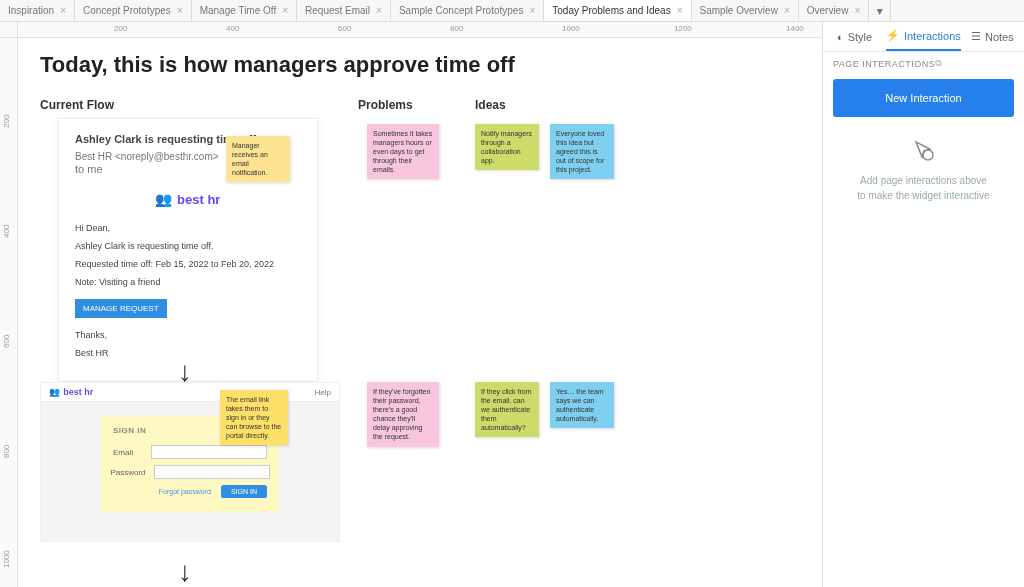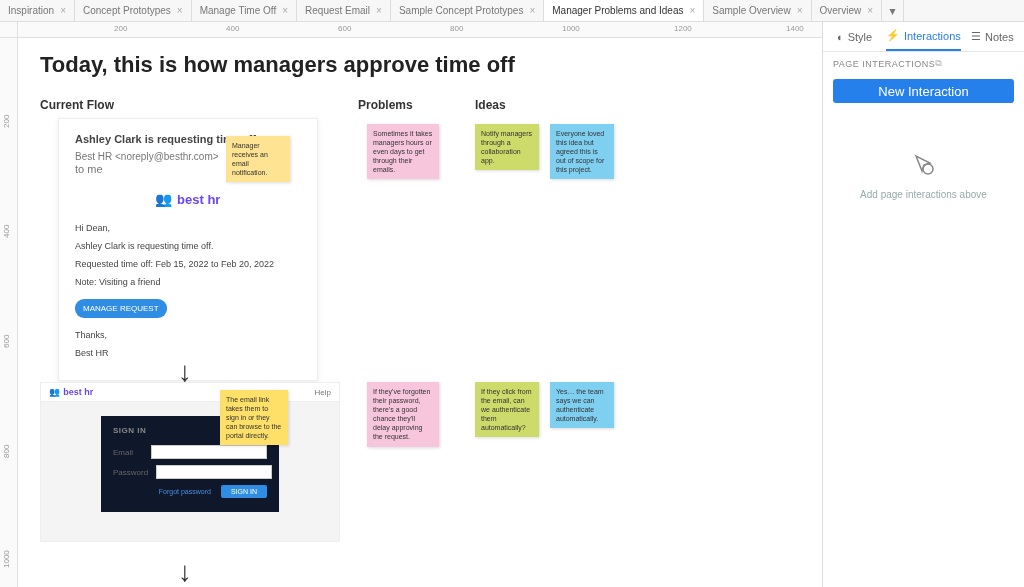--- a/index.html
+++ b/index.html
@@ -23,51 +23,51 @@
 
 .canvas { position: absolute; top: 38px; left: 18px; right: 202px; bottom: 0; overflow: hidden; background: #fff; }
 
 
 .inspector { width: 202px; border-left: 1px solid #ddd; background: #fff; display: flex; flex-direction: column; margin-left: auto; z-index: 5; }
 .insp-tabs { display: flex; height: 30px; border-bottom: 1px solid #e6e6e6; }
 .insp-tab { flex: 1; display: flex; align-items: center; justify-content: center; font-size: 11px; color: #666; cursor: pointer; gap: 4px; }
 .insp-tab.active { color: #2680eb; border-bottom: 2px solid #2680eb; }
 .insp-section-head { display: flex; align-items: center; justify-content: flex-start; padding: 6px 10px; font-size: 9px; letter-spacing: 0.5px; color: #888; text-transform: uppercase; }
 .insp-section-head .pop { cursor: pointer; color: #aaa; }
-.new-btn { margin: 4px 10px 30px; background: #2680eb; color: #fff; border: none; border-radius: 3px; height: 24px; font-size: 13px; cursor: pointer; }
+.new-btn { margin: 4px 10px 2px; background: #2680eb; color: #fff; border: none; border-radius: 3px; height: 38px; font-size: 11px; cursor: pointer; }
 .insp-empty { text-align: center; padding: 20px 18px; color: #9aa; font-size: 10px; line-height: 1.5; }
 .insp-empty .cursor-icon { margin: 0 auto 10px; width: 24px; height: 24px; }
 
 
 .page-title { position: absolute; top: 14px; left: 22px; font-size: 22px; font-weight: 700; color: #222; }
 .col-head { position: absolute; font-size: 12px; font-weight: 700; }
 .col-head.c1 { top: 60px; left: 22px; }
 .col-head.c2 { top: 60px; left: 340px; }
 .col-head.c3 { top: 60px; left: 457px; }
 
 .email-card { position: absolute; top: 80px; left: 40px; width: 260px; background: #fff; border: 1px solid #eee; box-shadow: 0 2px 6px rgba(0,0,0,.08); padding: 14px 16px; font-size: 9px; color: #444; }
 .email-card h4 { font-size: 11px; font-weight: 600; margin-bottom: 6px; }
 .email-from { font-size: 10px; color: #777; margin-bottom: 1px; }
 .email-to  { font-size: 11px; color: #777; margin-bottom: 16px; }
 .brand { display: flex; align-items: center; justify-content: center; gap: 4px; margin: 8px 0 16px; color: #6b46f0; font-size: 13px; font-weight: 600; }
 .brand .brand-icon { font-size: 14px; }
 .email-body p { margin-bottom: 8px; font-size: 9px; }
-.manage-btn { background: #2f8de4; color: #fff; border: none; border-radius: 9px; padding: 5px 8px; font-size: 8px; margin: 4px 0 12px; cursor: pointer; }
+.manage-btn { background: #2f8de4; color: #fff; border: none; border-radius: 0; padding: 5px 8px; font-size: 8px; margin: 4px 0 12px; cursor: pointer; }
 
 .arrow { position: absolute; left: 160px; font-size: 28px; font-weight: bold; }
 .arrow.a1 { top: 318px; }
 .arrow.a2 { top: 518px; }
 
 .login-card { position: absolute; top: 344px; left: 22px; width: 300px; height: 160px; background: #f4f4f4; border: 1px solid #eee; font-size: 9px; }
 .login-top { display: flex; justify-content: space-between; align-items: center; padding: 4px 8px; background: #fff; border-bottom: 1px solid #eee; }
 .login-brand { color: #6b46f0; font-size: 9px; font-weight: 600; display: flex; gap: 3px; align-items: center; }
 .login-help { font-size: 8px; color: #777; cursor: pointer; }
-.login-body { background: #0f172a; margin: 14px 60px 0; padding: 10px 12px 14px; }
+.login-body { background: #fef9c3; margin: 14px 60px 0; padding: 10px 12px 14px; }
 .login-body h5 { font-size: 8px; color: #888; margin-bottom: 10px; letter-spacing: .5px; }
-.login-field { display: flex; align-items: center; margin-bottom: 6px; gap: 8px; }
+.login-field { display: flex; align-items: center; margin-bottom: 6px; gap: 8px; justify-content: center; }
 .login-field label { width: 42px; font-size: 8px; color: #666; }
 .login-field input { flex: 1; border: 1px solid #ccc; height: 14px; font-size: 8px; padding: 0 2px; }
 .login-actions { display: flex; justify-content: flex-end; gap: 10px; align-items: center; margin-top: 6px; }
 .login-actions a { font-size: 7px; color: #4a90e2; text-decoration: none; }
 .login-actions button { background: #2f8de4; color: #fff; border: none; font-size: 7px; padding: 3px 10px; border-radius: 2px; cursor: pointer; }
 
 .sticky { position: absolute; width: 64px; padding: 5px 6px; font-size: 7px; line-height: 1.3; box-shadow: 1px 1px 3px rgba(0,0,0,.15); }
 .sticky.orange-yellow { background: #fde392; }
 .sticky.yellow { background: #fee069; }
 .sticky.pink { background: #f7c6dc; width: 72px; }
@@ -104,21 +104,21 @@
     </div>
   <div class="tab">
       <span>Request Email</span>
       <span class="close">×</span>
     </div>
   <div class="tab">
       <span>Sample Concept Prototypes</span>
       <span class="close">×</span>
     </div>
   <div class="tab active">
-      <span>Manager Problems and Ideas</span>
+      <span>Today Problems and Ideas</span>
       <span class="close">×</span>
     </div>
   <div class="tab">
       <span>Sample Overview</span>
       <span class="close">×</span>
     </div>
   <div class="tab">
       <span>Overview</span>
       <span class="close">×</span>
     </div>
@@ -147,20 +147,21 @@
     </div>
     <button class="new-btn">New Interaction</button>
     <div class="insp-empty">
       <div class="cursor-icon">
         <svg class="cursor-svg" viewBox="0 0 24 24">
             <path d="M4 3l6 15 2-6 6-2z"></path>
             <circle cx="16" cy="16" r="5"></circle>
           </svg>
       </div>
       <div>Add page interactions above</div>
+      <div>to make the widget interactive</div>
     </div>
   </div>
 </div>
 
 <div class="ruler-corner"></div>
 <div class="ruler-top">
   <span class="tick" style="left:96px">200</span>
   <span class="tick" style="left:208px">400</span>
   <span class="tick" style="left:320px">600</span>
   <span class="tick" style="left:432px">800</span>

